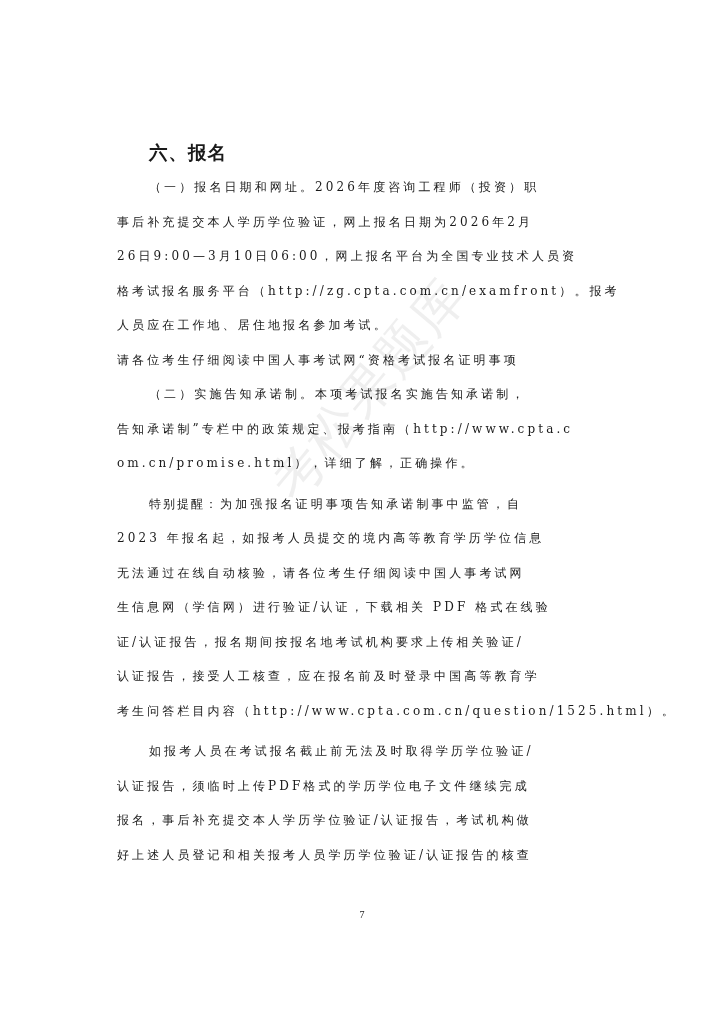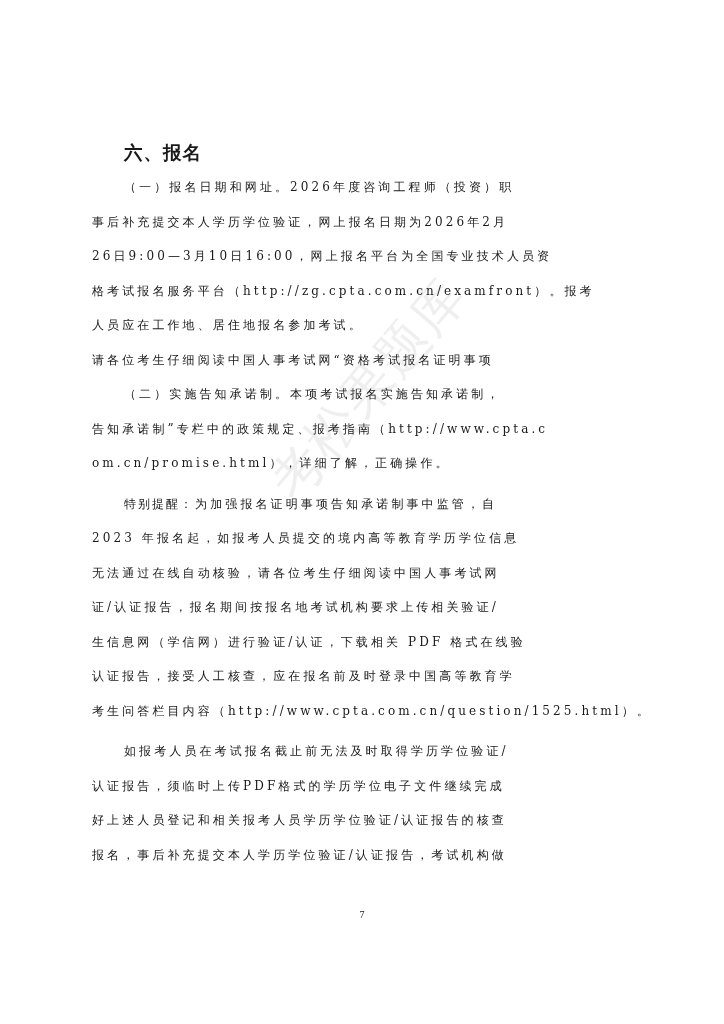--- a/index.html
+++ b/index.html
@@ -1,19 +1,19 @@
 <!DOCTYPE html>
 <html><head>
   <meta charset="utf-8">
   <style>
     html, body { margin: 0; padding: 0; background: #ffffff; }
     body { width: 724px; height: 1024px; position: relative; overflow: hidden;
            font-family: "DejaVu Serif", "Liberation Serif", serif; color: #1a1a1a; }
     .page { position: absolute; left: 0; top: 0; width: 724px; height: 1024px; }
-    .content { position: absolute; left: 92px; top: 136px; width: 520px; }
+    .content { position: absolute; left: 117px; top: 136px; width: 520px; }
     .heading { font-family: "DejaVu Sans", "Liberation Sans", sans-serif; font-weight: bold;
                font-size: 18.5px; margin: 0 0 0 32px; height: 34px; line-height: 34px; letter-spacing: 1px; }
     .para { font-size: 12px; line-height: 34.5px; text-align: justify; letter-spacing: 3.1px; margin: 0; }
     .line { display: block; white-space: nowrap; height: 34.5px; }
     .indent { padding-left: 32px; }
     .bold { font-weight: normal; font-family: "DejaVu Sans", "Liberation Sans", sans-serif; letter-spacing: 2px; }
     .gap-small { height: 6px; }
     .page-number { position: absolute; left: 0; width: 724px; top: 909px; text-align: center;
                    font-family: "Liberation Serif", serif; font-size: 10px; color: #222; }
     .watermark { position: absolute; left: 255px; top: 470px; font-family: "DejaVu Sans", sans-serif;
@@ -25,48 +25,48 @@
 
 <div class="page">
   <div class="watermark">考松果题库</div>
 
   <div class="content">
     <div class="heading">六、报名</div>
 
     <div class="para">
       <span class="line indent">（一）报名日期和网址。2026年度咨询工程师（投资）职</span>
       <span class="line">事后补充提交本人学历学位验证，网上报名日期为2026年2月</span>
-      <span class="line">26日9:00—3月10日16:00，网上报名平台为全国专业技术人员资</span>
+      <span class="line">26日9:00—3月10日06:00，网上报名平台为全国专业技术人员资</span>
       <span class="line">格考试报名服务平台（http://zg.cpta.com.cn/examfront）。报考</span>
       <span class="line">人员应在工作地、居住地报名参加考试。</span>
     </div>
 
     <div class="para">
       <span class="line">请各位考生仔细阅读中国人事考试网“资格考试报名证明事项</span>
       <span class="line indent">（二）实施告知承诺制。本项考试报名实施告知承诺制，</span>
       <span class="line">告知承诺制”专栏中的政策规定、报考指南（http://www.cpta.c</span>
       <span class="line">om.cn/promise.html），详细了解，正确操作。</span>
     </div>
 
     <div class="gap-small"></div>
 
     <div class="para">
       <span class="line indent"><span class="bold">特别提醒</span><span>：为加强报名证明事项告知承诺制事中监管，自</span></span>
       <span class="line">2023 年报名起，如报考人员提交的境内高等教育学历学位信息</span>
       <span class="line">无法通过在线自动核验，请各位考生仔细阅读中国人事考试网</span>
+      <span class="line">生信息网（学信网）进行验证/认证，下载相关 PDF 格式在线验</span>
       <span class="line">证/认证报告，报名期间按报名地考试机构要求上传相关验证/</span>
-      <span class="line">生信息网（学信网）进行验证/认证，下载相关 PDF 格式在线验</span>
       <span class="line">认证报告，接受人工核查，应在报名前及时登录中国高等教育学</span>
       <span class="line">考生问答栏目内容（http://www.cpta.com.cn/question/1525.html）。</span>
     </div>
 
     <div class="gap-small"></div>
 
     <div class="para">
       <span class="line indent">如报考人员在考试报名截止前无法及时取得学历学位验证/</span>
       <span class="line">认证报告，须临时上传PDF格式的学历学位电子文件继续完成</span>
+      <span class="line">报名，事后补充提交本人学历学位验证/认证报告，考试机构做</span>
       <span class="line">好上述人员登记和相关报考人员学历学位验证/认证报告的核查</span>
-      <span class="line">报名，事后补充提交本人学历学位验证/认证报告，考试机构做</span>
     </div>
   </div>
 
   <div class="page-number">7</div>
 </div>
 
 </body></html>

